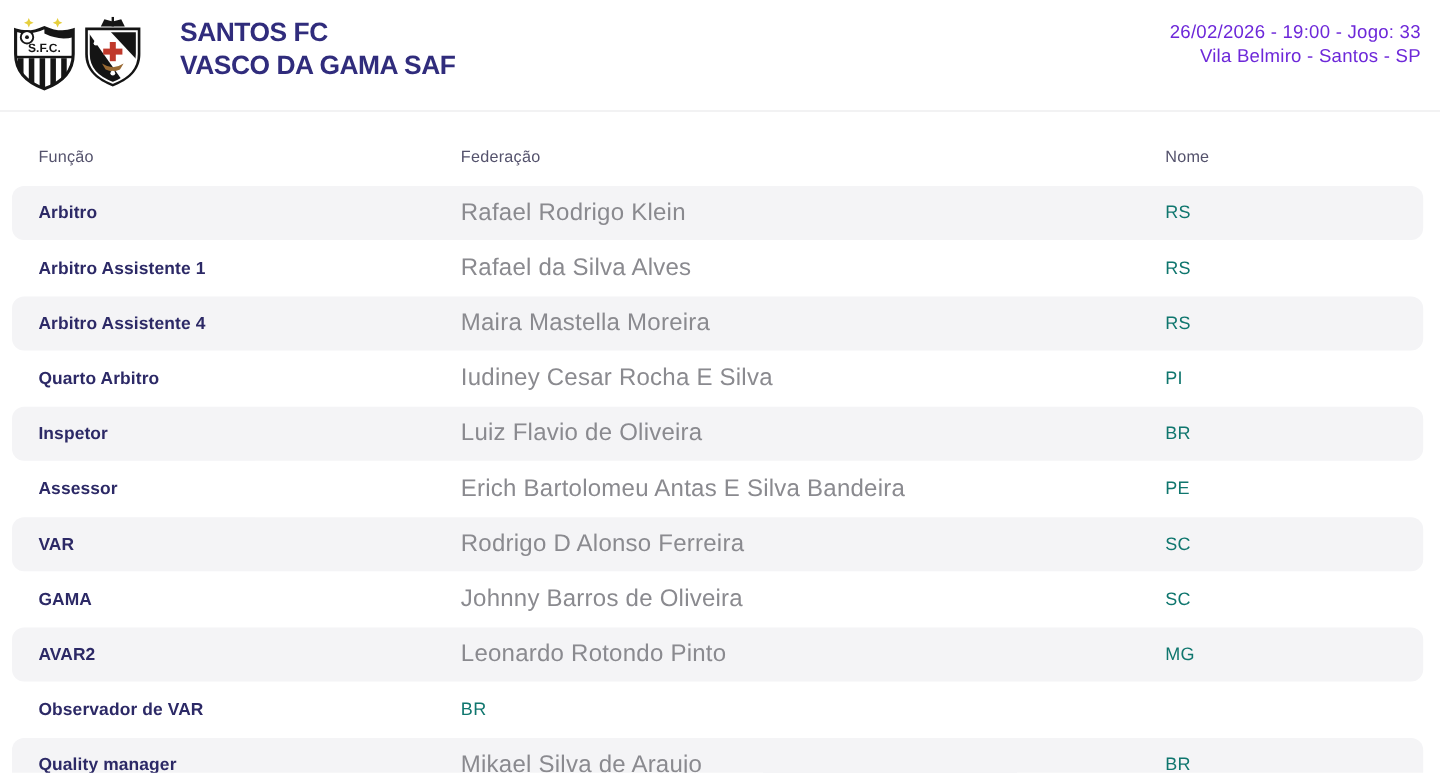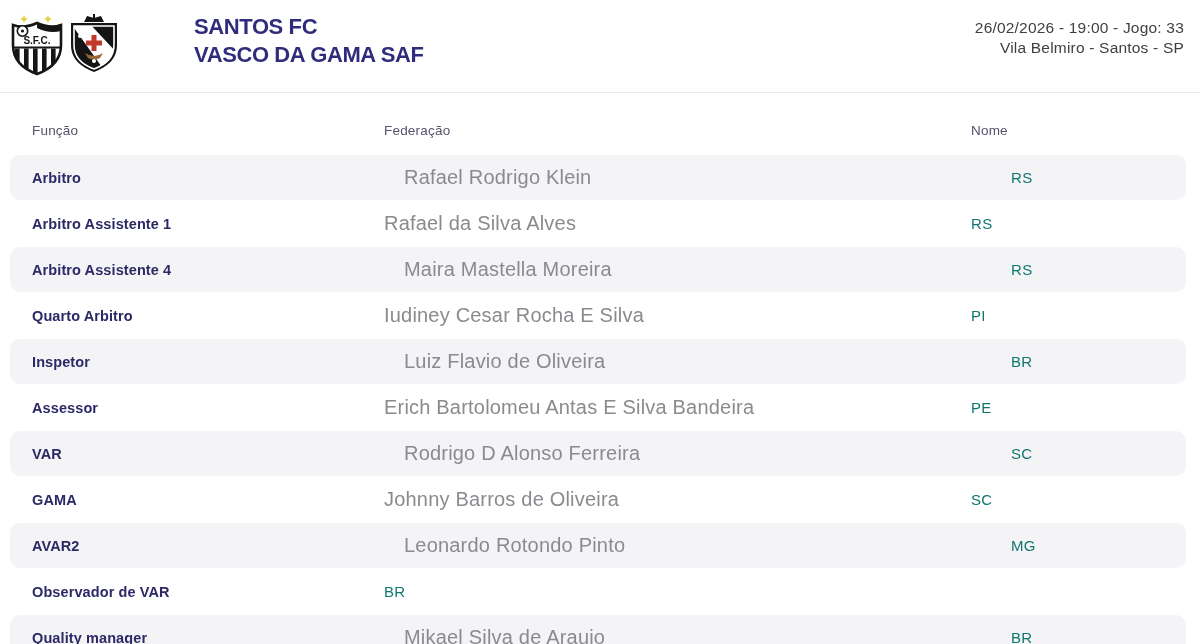--- a/index.html
+++ b/index.html
@@ -29,27 +29,26 @@
     padding-top: 1px;
   }
   .team-title {
     font-size: 22px;
     font-weight: 700;
     letter-spacing: -0.4px;
     color: #302c7c;
     line-height: 28px;
     text-transform: uppercase;
     white-space: nowrap;
-    margin-left: 44px;
   }
   .meta {
     margin-left: auto;
     text-align: right;
     padding-top: 6px;
-    color: #404040;
+    color: #6d28d9;
     font-size: 15.5px;
     line-height: 19.5px;
     letter-spacing: 0.2px;
     white-space: nowrap;
   }
 
   
   .officials-table {
     margin: 0 14px 0 10px; 
   }
@@ -69,21 +68,21 @@
   .row {
     display: grid;
     grid-template-columns: 352px 587px 1fr;
     padding-left: 22px;
     height: 45px;
     margin-bottom: 1px;
     align-items: center;
     border-radius: 10px;
     background: #ffffff;
   }
-  .row.alt { background: #f4f4f6; gap: 20px; }
+  .row.alt { background: #f4f4f6; }
   .cell-funcao {
     font-weight: 700;
     font-size: 14.5px;
     color: #2c2966;
     letter-spacing: 0.1px;
     white-space: nowrap;
   }
   .cell-nome {
     font-size: 20px;
     color: #8a8a8f;

